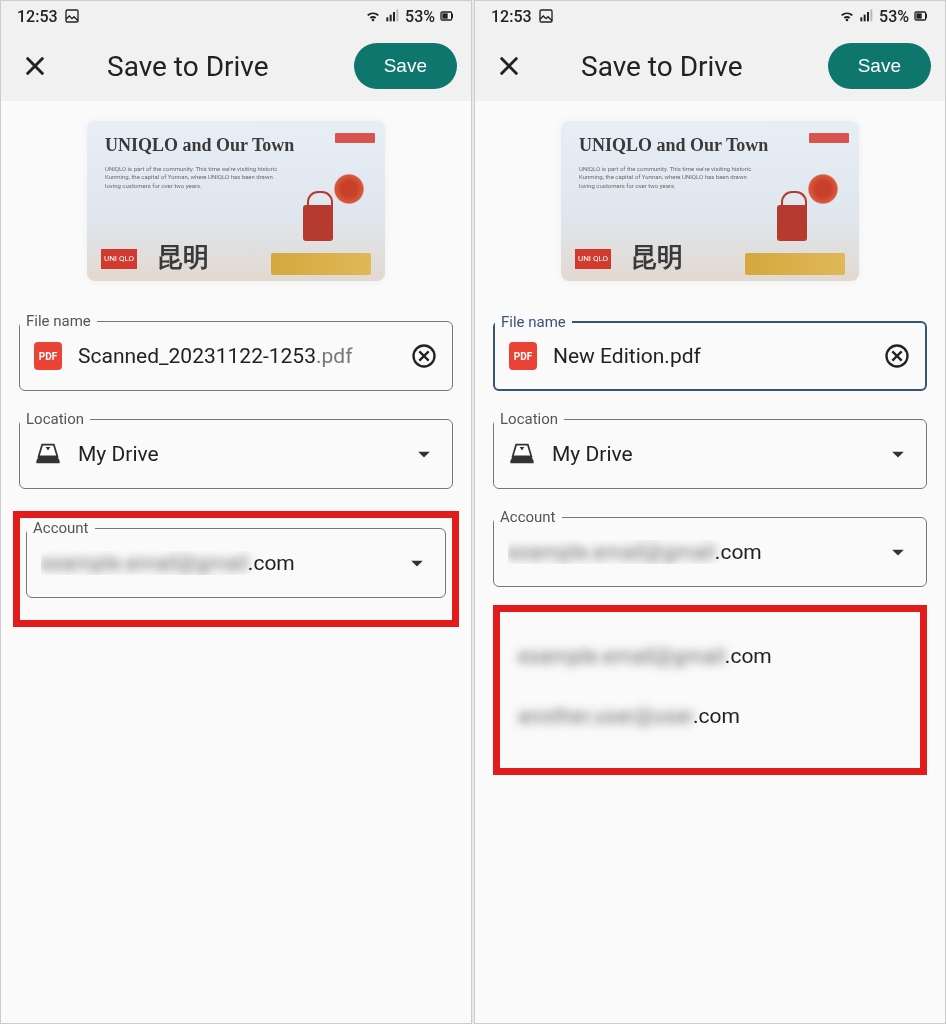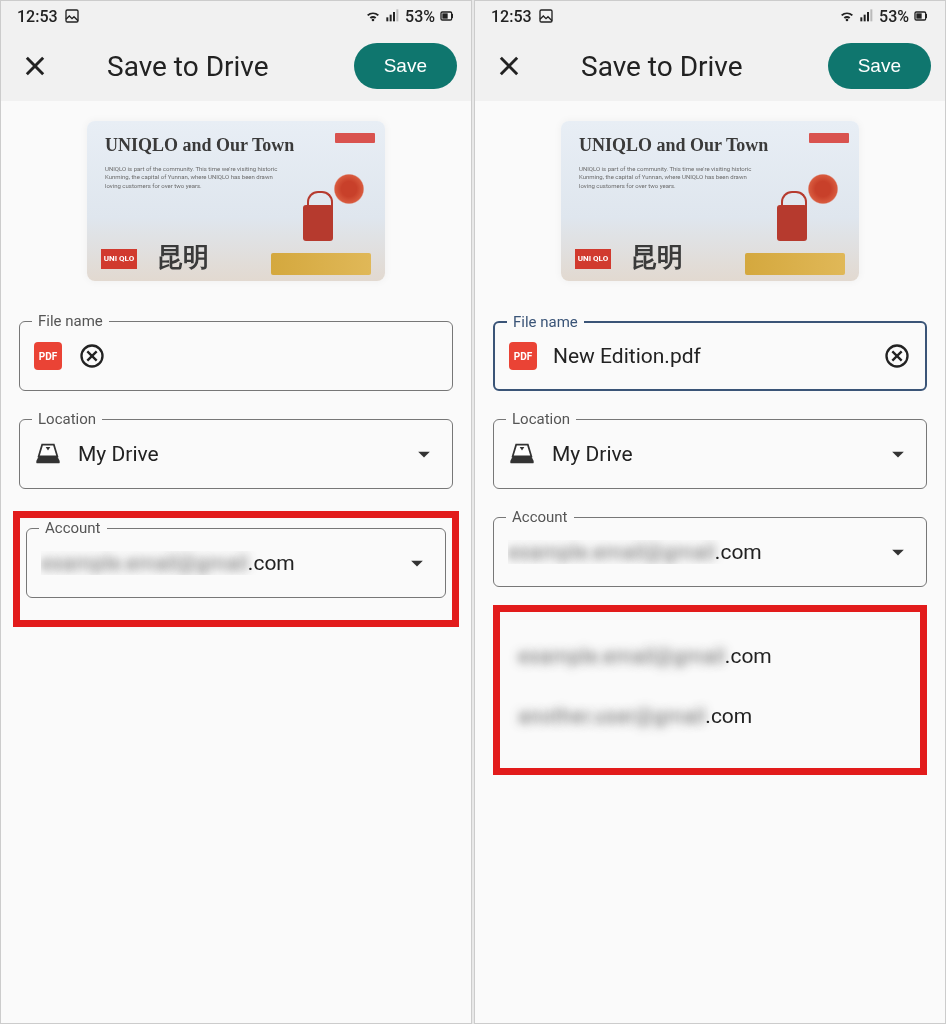--- a/index.html
+++ b/index.html
@@ -134,21 +134,21 @@
     font-weight:bold;
     font-family: "PingFang SC","Microsoft YaHei", sans-serif;
   }
   .preview .pv-logo {
     position:absolute;
     bottom:12px; left:14px;
     width:36px; height:20px;
     background:#d13a2e;
     color:#fff;
     font-size:8px;
-    font-weight:700;
+    font-weight:400;
     display:flex; align-items:center; justify-content:center;
     text-align:center;
     line-height:1;
   }
   .preview .pv-gold {
     position:absolute;
     bottom:6px; right:14px;
     width:100px; height:22px;
     background:linear-gradient(90deg,#d4a83e,#e0b858);
     border-radius:2px;
@@ -164,21 +164,21 @@
     display: flex;
     align-items: center;
     background: #fafafa;
   }
   .field.active {
     border: 2px solid #3a5477;
   }
   .field .legend {
     position: absolute;
     top: -10px;
-    left: 12px;
+    left: 0;
     background: #fafafa;
     padding: 0 6px;
     font-size: 15px;
     color: #555;
   }
   .field.active .legend { color:#3a5477; }
   .field .f-icon { width:28px; height:36px; flex-shrink:0; margin-right:16px; display:flex; align-items:center; justify-content:center; }
   .field .f-value {
     flex:1;
     font-size: 21px;
@@ -284,20 +284,23 @@
       <div class="pv-logo">UNI QLO</div>
       <div class="pv-chars">昆明</div>
       <div class="pv-gold"></div>
     </div>
 
     <div class="field">
       <span class="legend">File name</span>
       <span class="f-icon">
           <span class="pdf-badge">PDF</span>
         </span>
+      <span class="f-value">
+        <span>Scanned_20231122-1253</span><span class="ext">.pdf</span>
+      </span>
       <span class="f-tail">
         <svg viewBox="0 0 24 24" fill="none" stroke="#222" stroke-width="2">
             <circle cx="12" cy="12" r="9"></circle>
             <path d="M8 8l8 8M16 8l-8 8"></path>
           </svg>
       </span>
     </div>
 
     <div class="field">
       <span class="legend">Location</span>
@@ -433,18 +436,18 @@
             <path d="M7 10l5 5 5-5z"></path>
           </svg>
       </span>
     </div>
 
     <div class="highlight-box dropdown-list">
       <div class="dropdown-item">
         <span class="blurred">example.email@gmail</span><span>.com</span>
       </div>
       <div class="dropdown-item">
-        <span class="blurred">another.user@gmail</span><span>.com</span>
+        <span class="blurred">another.user@user</span><span>.com</span>
       </div>
     </div>
 
   </div>
 </div>
 
 </body></html>

